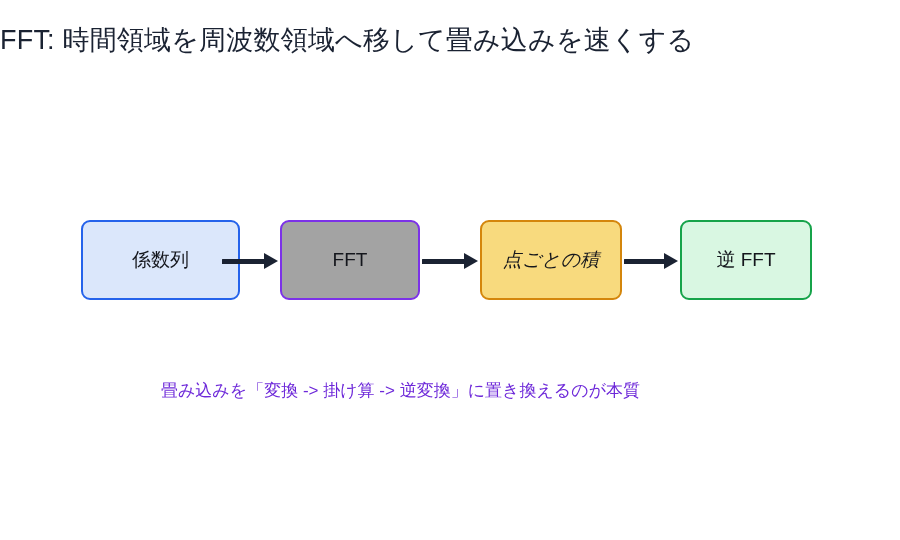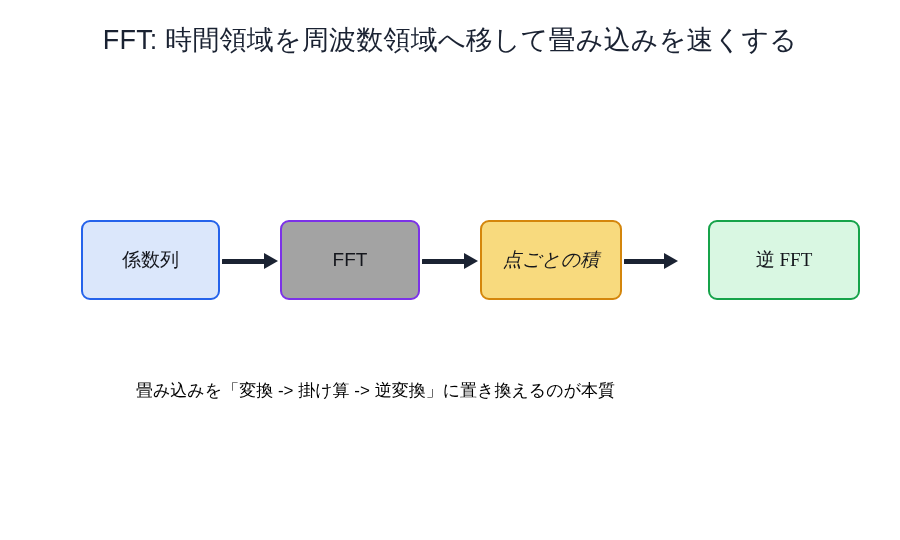--- a/index.html
+++ b/index.html
@@ -22,21 +22,21 @@
     height: 540px;
     background: #ffffff;
   }
 
   
   .diagram-title {
     position: absolute;
     left: 0;
     top: 22px;
     width: 900px;
-    text-align: center;
+    text-align: left;
     font-size: 27px;
     line-height: 36px;
     color: #1a2232;
     font-weight: 400;
     letter-spacing: 0.2px;
     white-space: nowrap;
   }
 
   
   .flow-row {
@@ -60,43 +60,42 @@
     justify-content: center;
     font-size: 19px;
     line-height: 24px;
     color: #14161c;
     white-space: nowrap;
     user-select: none;
   }
 
   .node-coeff {
     left: 81px;
-    width: 139px;
+    width: 159px;
     background: #dbe7fb;
     border-color: #2563eb;
   }
   .node-fft {
     left: 280px;
     width: 140px;
     background: #a3a3a3;
     border-color: #7c32e8;
   }
   .node-product {
     left: 480px;
     width: 142px;
     background: #f8da7e;
     border-color: #d4860c;
     font-style: italic;
   }
   .node-ifft {
-    left: 708px;
-    width: 152px;
+    left: 680px;
+    width: 132px;
     background: #d9f7e2;
     border-color: #16a34a;
-    font-family: Liberation Serif, serif;
   }
 
   
   .arrow {
     position: absolute;
     top: 33px;
     height: 16px;
   }
   .arrow .shaft {
     position: absolute;
@@ -126,22 +125,23 @@
 
   
   .diagram-caption {
     position: absolute;
     left: 0;
     top: 378px;
     width: 751px;
     text-align: center;
     font-size: 17px;
     line-height: 26px;
-    color: #000000;
+    color: #6d28d9;
     white-space: nowrap;
+    padding-left: 25px;
   }
 </style>
 </head>
 <body>
 
 <div id="canvas">
 
   <div class="diagram-title">FFT: 時間領域を周波数領域へ移して畳み込みを速くする</div>
 
   <div class="flow-row">

